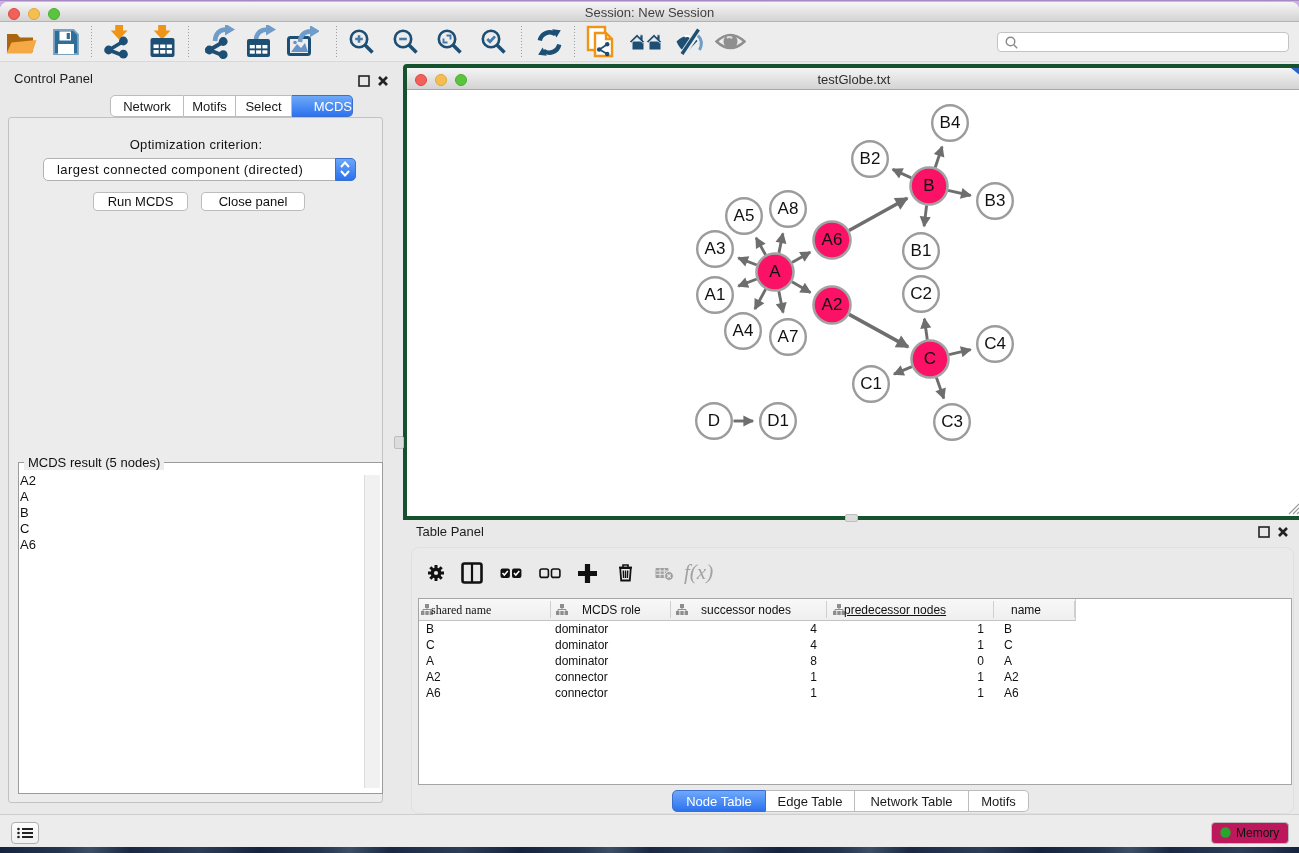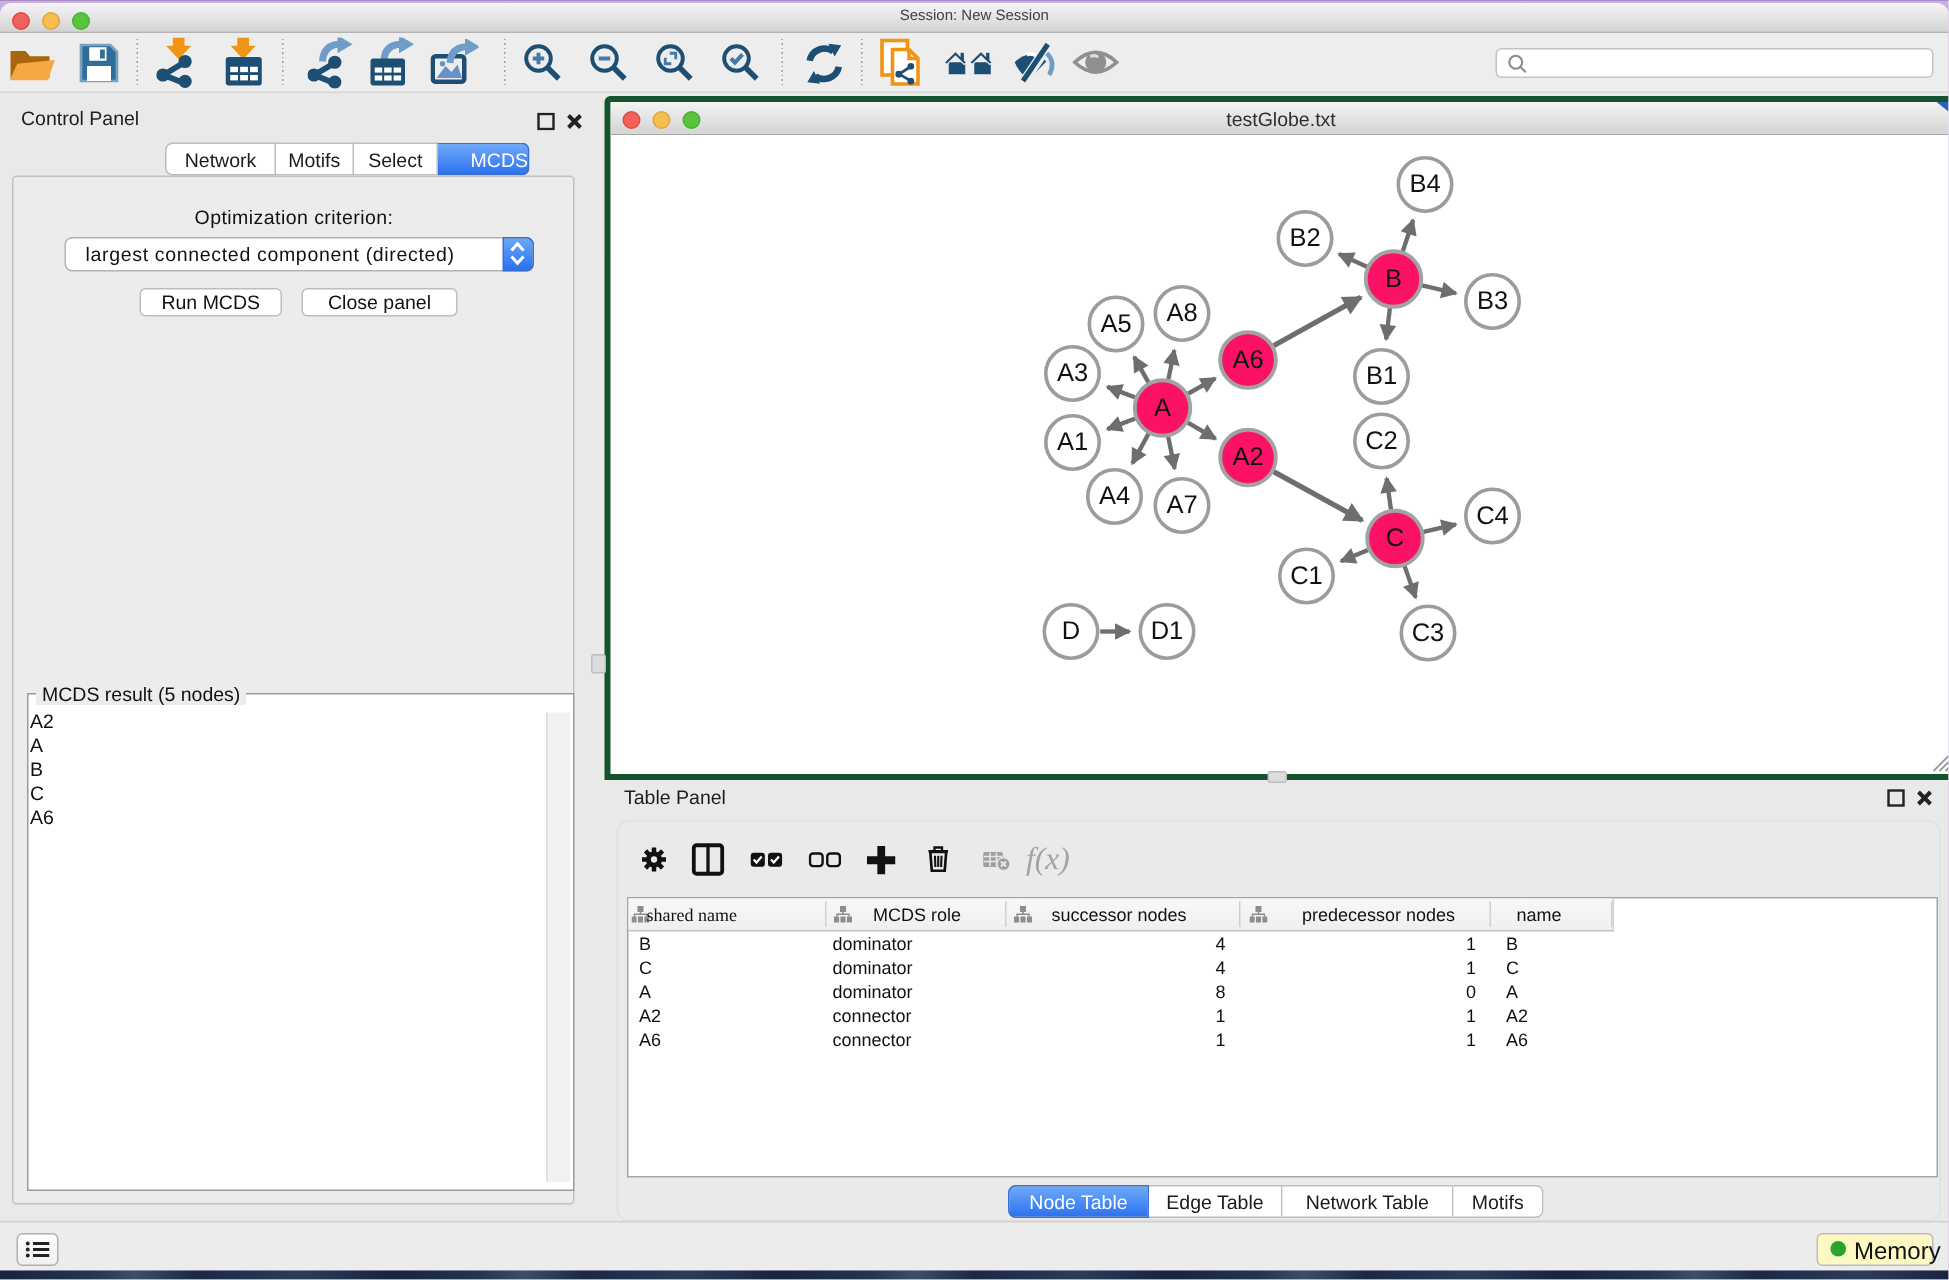--- a/index.html
+++ b/index.html
@@ -3,21 +3,21 @@
 <style>
 html,body{margin:0;padding:0;}
 body{width:1299px;height:853px;overflow:hidden;position:relative;
  font-family:"Liberation Sans",sans-serif;background:linear-gradient(#a78ac4 0,#a78ac4 1px,#ccb1e1 1px,#c4a6da 14px,#c4a6da);}
 .abs{position:absolute;}
 #mainwin{position:absolute;left:0;top:2px;width:1299px;height:845px;
  border-radius:8px 8px 0 0;background:#ececec;overflow:hidden;}
 #titlebar{position:absolute;left:0;top:0;width:1299px;height:19px;
  background:linear-gradient(#f6f6f6,#d3d3d3);border-bottom:1px solid #b4b4b4;}
 .tl{position:absolute;top:6px;width:10px;height:10px;border-radius:50%;}
-#title{position:absolute;top:3px;width:100%;text-align:center;font-size:10px;color:#404040;}
+#title{position:absolute;top:3px;width:100%;text-align:center;font-size:13px;color:#404040;}
 #toolbar{position:absolute;left:0;top:20px;width:1299px;height:39px;background:#ededed;border-bottom:1px solid #d8d8d8;}
 .sep{position:absolute;top:4px;height:32px;width:1px;background-image:repeating-linear-gradient(#9d9d9d 0 1px,rgba(0,0,0,0) 1px 3px);}
 #searchbox{position:absolute;left:997px;top:10px;width:290px;height:18px;background:#fff;
  border:1px solid #c3c3c3;border-radius:4px;}
 #content{position:absolute;left:0;top:60px;width:1299px;height:752px;background:#e9e9e9;}
 
 #cp-title{position:absolute;left:14px;top:71px;font-size:13px;color:#1d1d1d;}
 #cp-panel{position:absolute;left:8px;top:55px;width:373px;height:684px;background:#ececec;
  border:1px solid #c2c2c2;border-radius:3px;}
 .tabbar{position:absolute;display:flex;height:20px;padding-left:32px;}
@@ -55,21 +55,21 @@
 .htxt{position:absolute;top:4px;font-size:12px;color:#111;}
 .cell{position:absolute;font-size:12px;color:#111;}
 .segbar{position:absolute;display:flex;height:20px;}
 .seg{height:20px;line-height:21px;font-size:13px;text-align:center;color:#1a1a1a;
  background:#fff;border:1px solid #bcbcbc;border-left:none;}
 .seg.first{border-left:1px solid #bcbcbc;border-radius:5px 0 0 5px;}
 .seg.last{border-radius:0 5px 5px 0;}
 .seg.sel{background:linear-gradient(#6fa9f9,#2c72ef);color:#fff;border-color:#3a6fd0;}
 
 #statusbar{position:absolute;left:0;top:812px;width:1299px;height:33px;background:#ececec;border-top:1px solid #cfcfcf;}
-#memorybtn{position:absolute;right:10px;top:7px;width:76px;height:20px;background:#fef9c3;border:1px solid #bcbcbc;border-radius:4px;font-size:16px;color:#111;}
+#memorybtn{position:absolute;right:10px;top:7px;width:76px;height:20px;background:#be185d;border:1px solid #bcbcbc;border-radius:4px;font-size:12px;color:#111;}
 #listbtn{position:absolute;left:11px;top:7px;width:26px;height:20px;background:linear-gradient(#fdfdfd,#f0f0f0);border:1px solid #b0b0b0;border-radius:4px;}
 #navy{position:absolute;left:0;top:847px;width:1299px;height:6px;background:repeating-linear-gradient(90deg,#16233f 0,#24354f 60px,#3c4f66 90px,#1a2844 130px,#2c3d58 200px,#16233f 260px);}
 .icon-svg{position:absolute;}
 </style></head>
 <body>
 <div id="mainwin">
   <div id="titlebar">
     <div class="tl" style="left:8px;background:#f1605a;border:1px solid #e0493f;"></div>
     <div class="tl" style="left:28px;background:#f6be4f;border:1px solid #e0a63a;"></div>
     <div class="tl" style="left:48px;background:#5bc43f;border:1px solid #48ae34;"></div>
@@ -438,21 +438,21 @@
           <svg width="12" height="12" style="position:absolute;left:414px;top:5px;" viewBox="0 0 12 12">
 <rect x="4" y="0" width="4" height="4" fill="#8d8d8d"></rect>
             <rect x="0" y="7" width="3.4" height="4" fill="#8d8d8d"></rect>
 <rect x="4.3" y="7" width="3.4" height="4" fill="#8d8d8d"></rect>
             <rect x="8.6" y="7" width="3.4" height="4" fill="#8d8d8d"></rect>
 <path d="M6 4 L6 6 M2 7 L2 5.5 L10 5.5 L10 7" stroke="#8d8d8d" fill="none" stroke-width="1"></path>
           </svg>
           <div class="htxt" style="left:12px;font-family:Liberation Serif, serif;">shared name</div>
         <div class="htxt" style="left:163px;">MCDS role</div>
         <div class="htxt" style="left:282px;">successor nodes</div>
-        <div class="htxt" style="left:449px;">predecessor nodes</div>
+        <div class="htxt" style="left:425px;text-decoration:underline;">predecessor nodes</div>
         <div class="htxt" style="left:592px;">name</div>
       </div>
       <div class="cell" style="left:7px;top:23px;">B</div>
 <div class="cell" style="left:136px;top:23px;">dominator</div>
 <div class="cell" style="left:298px;top:23px;width:100px;text-align:right;">4</div>
 <div class="cell" style="left:465px;top:23px;width:100px;text-align:right;">1</div>
 <div class="cell" style="left:585px;top:23px;">B</div>
 <div class="cell" style="left:7px;top:39px;">C</div>
 <div class="cell" style="left:136px;top:39px;">dominator</div>
 <div class="cell" style="left:298px;top:39px;width:100px;text-align:right;">4</div>

